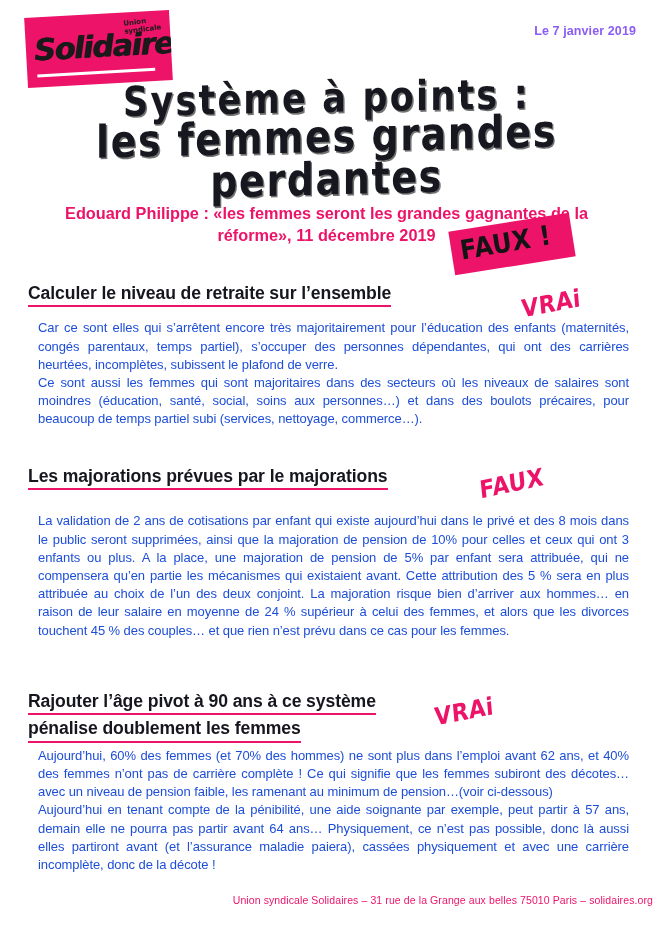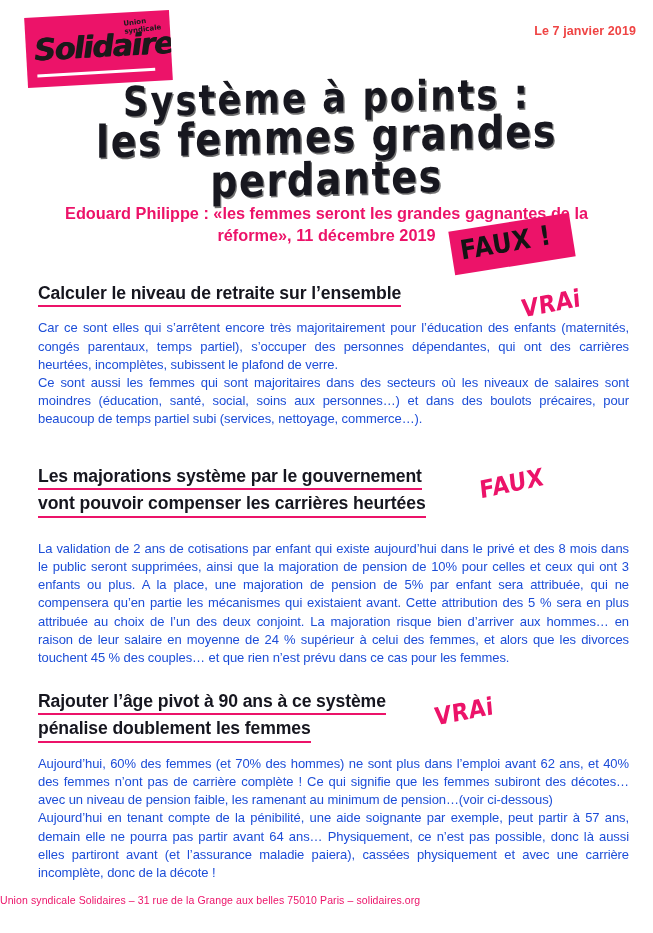--- a/index.html
+++ b/index.html
@@ -75,21 +75,21 @@
     background: #ffffff;
   }
 
   .date {
     position: absolute;
     right: 17px;
     top: 24px;
     font-family: "Liberation Sans", sans-serif;
     font-weight: bold;
     font-size: 12.5px;
-    color: #ef4444;
+    color: #8b5cf6;
     letter-spacing: 0.1px;
   }
 
   .main-title {
     position: absolute;
     left: 0;
     top: 82px;
     width: 653px;
     text-align: center;
     font-family: "DejaVu Sans", sans-serif;
@@ -152,21 +152,21 @@
 
   
   .section {
     position: absolute;
     left: 0;
     width: 653px;
   }
 
   .sec-heading {
     position: relative;
-    padding-left: 38px;
+    padding-left: 28px;
   }
   .sec-heading .hline {
     display: block;
     font-family: "Liberation Sans", sans-serif;
     font-weight: bold;
     font-size: 17.6px;
     line-height: 1.22;
     color: #16161f;
     border-bottom: 2.6px solid #ec1369;
     width: max-content;
@@ -213,21 +213,21 @@
     letter-spacing: -0.08px;
   }
   .body-text p { margin: 0; }
 
   
   .footer {
     position: absolute;
     left: 0;
     bottom: 27px;
     width: 653px;
-    text-align: left;
+    text-align: right;
     font-family: "Liberation Sans", sans-serif;
     font-size: 10.5px;
     color: #ec1369;
     letter-spacing: 0.1px;
   }
 </style>
 </head>
 <body>
 
 <div class="page">
@@ -263,35 +263,34 @@
     </div>
     <div class="body-text" style="margin-top:12px;">
       <p>Car ce sont elles qui s’arrêtent encore très majoritairement pour l’éducation des enfants (maternités, congés parentaux, temps partiel), s’occuper des personnes dépendantes, qui ont des carrières heurtées, incomplètes, subissent le plafond de verre.</p>
       <p>Ce sont aussi les femmes qui sont majoritaires dans des secteurs où les niveaux de salaires sont moindres (éducation, santé, social, soins aux personnes…) et dans des boulots précaires, pour beaucoup de temps partiel subi (services, nettoyage, commerce…).</p>
     </div>
   </div>
   <div class="stamp-hand stamp-vrai-1">VRAi</div>
 
   <div class="section" style="top:466px;">
     <div class="sec-heading">
-      <span class="hline">Les majorations système par le gouvernement</span>
-      <span class="hline">vont pouvoir compenser les carrières heurtées</span>
+      <span class="hline">Les majorations prévues par le majorations</span>
     </div>
     <div class="body-text" style="margin-top:22px;">
       <p>La validation de 2 ans de cotisations par enfant qui existe aujourd’hui dans le privé et des 8 mois dans le public seront supprimées, ainsi que la majoration de pension de 10% pour celles et ceux qui ont 3 enfants ou plus. A la place, une majoration de pension de 5% par enfant sera attribuée, qui ne compensera qu’en partie les mécanismes qui existaient avant. Cette attribution des 5 % sera en plus attribuée au choix de l’un des deux conjoint. La majoration risque bien d’arriver aux hommes… en raison de leur salaire en moyenne de 24 % supérieur à celui des femmes, et alors que les divorces touchent 45 % des couples… et que rien n’est prévu dans ce cas pour les femmes.</p>
     </div>
   </div>
   <div class="stamp-hand stamp-faux-2">FAUX</div>
 
   <div class="section" style="top:691px;">
     <div class="sec-heading">
       <span class="hline">Rajouter l’âge pivot à 90 ans à ce système</span>
       <span class="hline">pénalise doublement les femmes</span>
     </div>
-    <div class="body-text" style="margin-top:12px;">
+    <div class="body-text" style="margin-top:4px;">
       <p>Aujourd’hui, 60% des femmes (et 70% des hommes) ne sont plus dans l’emploi avant 62 ans, et 40% des femmes n’ont pas de carrière complète ! Ce qui signifie que les femmes subiront des décotes… avec un niveau de pension faible, les ramenant au minimum de pension…(voir ci-dessous)</p>
       <p>Aujourd’hui en tenant compte de la pénibilité, une aide soignante par exemple, peut partir à 57 ans, demain elle ne pourra pas partir avant 64 ans… Physiquement, ce n’est pas possible, donc là aussi elles partiront avant (et l’assurance maladie paiera), cassées physiquement et avec une carrière incomplète, donc de la décote !</p>
     </div>
   </div>
   <div class="stamp-hand stamp-vrai-3">VRAi</div>
 
   <div class="footer">Union syndicale Solidaires – 31 rue de la Grange aux belles 75010 Paris – solidaires.org</div>
 
 </div>
 

